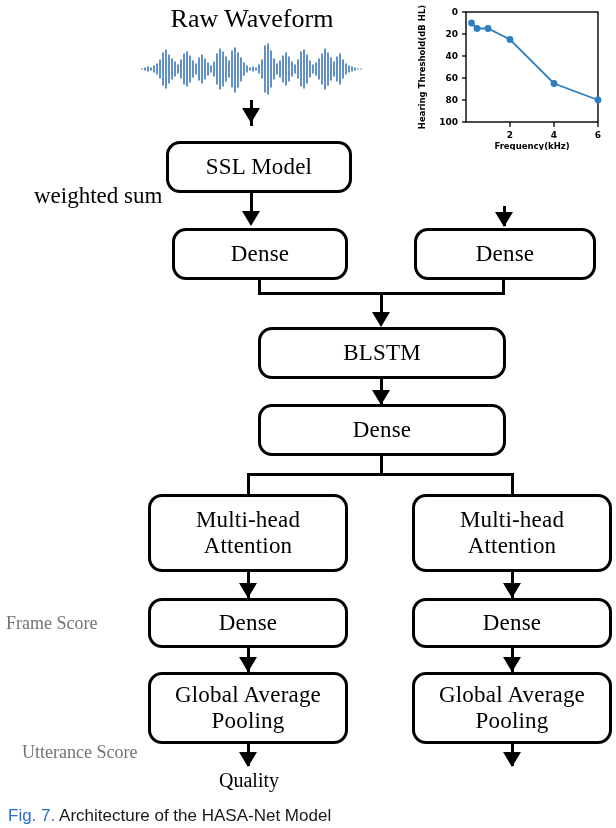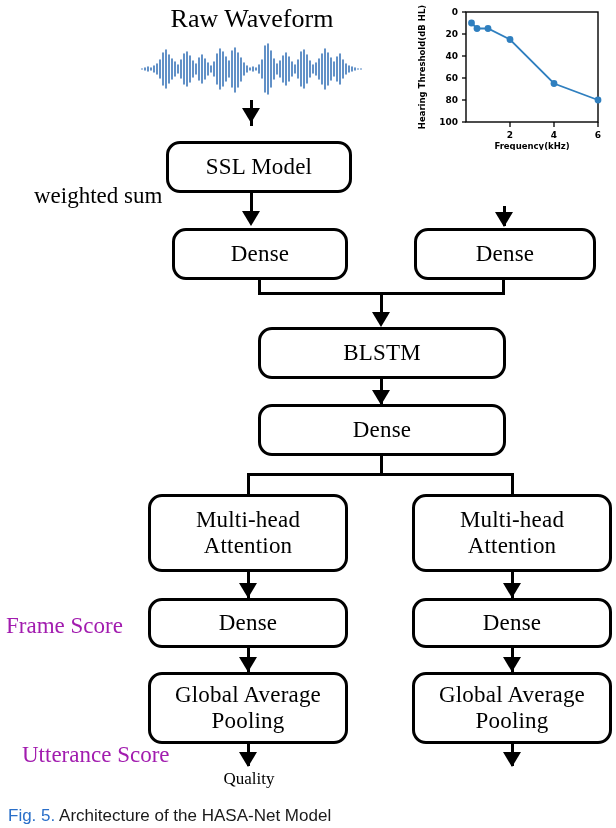--- a/index.html
+++ b/index.html
@@ -65,22 +65,22 @@
   
   .txt {
     position: absolute;
     color: #000000;
     white-space: nowrap;
     z-index: 5;
   }
   .txt.center { transform: translateX(-50%); text-align: center; }
   .title-txt   { font-size: 26px; }
   .side-txt    { font-size: 23px; }
-  .gray-txt    { font-size: 23px; color: #a21caf; }
-  .out-txt     { font-size: 17px; }
+  .gray-txt    { font-size: 18px; color: #737373; }
+  .out-txt     { font-size: 20px; }
   .two-line    { white-space: normal; text-align: center; line-height: 1.12; }
 
   
   #waveform { z-index: 1; }
 
   
   #hl-chart {
     position: absolute;
     z-index: 6;
   }
@@ -330,17 +330,17 @@
   <div class="txt gray-txt" style="left:22px; top:742px;">Utterance Score</div>
 
   <div class="vline" style="left:247px; top:744px; height:22px;"></div>
   <div class="arrowhead" style="left:239px; top:752px;"></div>
   <div class="vline" style="left:511px; top:744px; height:22px;"></div>
   <div class="arrowhead" style="left:503px; top:752px;"></div>
 
   <div class="txt out-txt center" style="left:249px; top:769px;">Quality</div>
 
   <div id="caption">
-    <span class="figno">Fig. 5.</span>
+    <span class="figno">Fig. 7.</span>
     <span>Architecture of the HASA-Net Model</span>
   </div>
 
 </div>
 
 </body></html>

